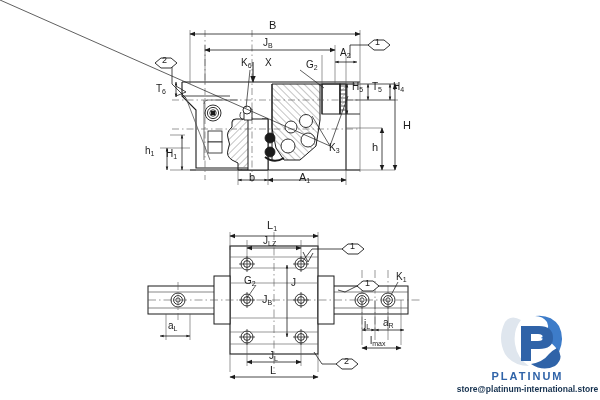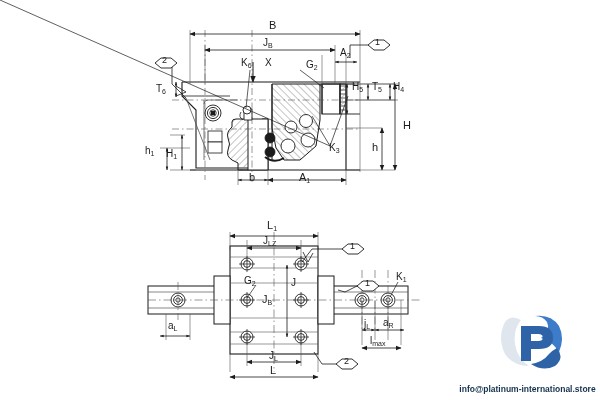--- a/index.html
+++ b/index.html
@@ -323,16 +323,17 @@
   <div class="lbl" style="left:344px;top:357px;font-size:9px;">2</div>
 
   <div id="brand">
     <svg id="brandmark" viewBox="0 0 72 58">
       <path d="M10,10 Q2,26 10,42 Q18,54 34,54 Q22,46 20,32 Q18,18 26,8 Q16,2 10,10 Z" fill="#dfe6ee"></path>
       <path d="M40,4 Q56,2 64,14 Q70,26 64,40 Q58,30 46,26 Q56,18 52,10 Q48,4 40,4 Z" fill="#3d7cc9"></path>
       <path d="M62,36 Q70,46 60,54 Q48,60 36,52 Q48,50 54,42 Q58,38 62,36 Z" fill="#2f63a8"></path>
       <path d="M26,14 L44,14 Q58,14 58,26 Q58,37 44,37 L36,37 L36,49 L26,49 Z
                M36,22 L36,29 L43,29 Q48,29 48,25.5 Q48,22 43,22 Z" fill="#2f63a8"></path>
     </svg>
-    <div id="brandmail">info@platinum-international.store</div>
+    <div id="brandname">PLATINUM</div>
+    <div id="brandmail">store@platinum-international.store</div>
   </div>
 
 </div>
 
 </body></html>

